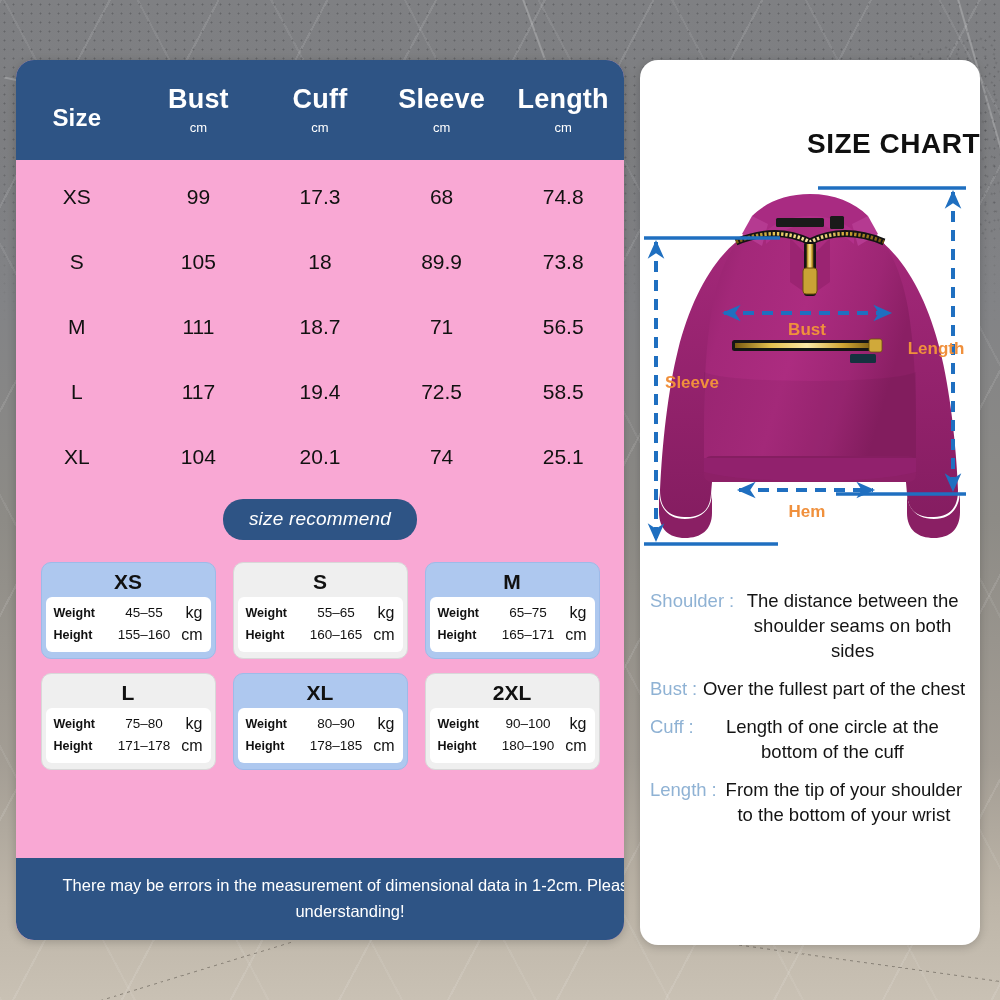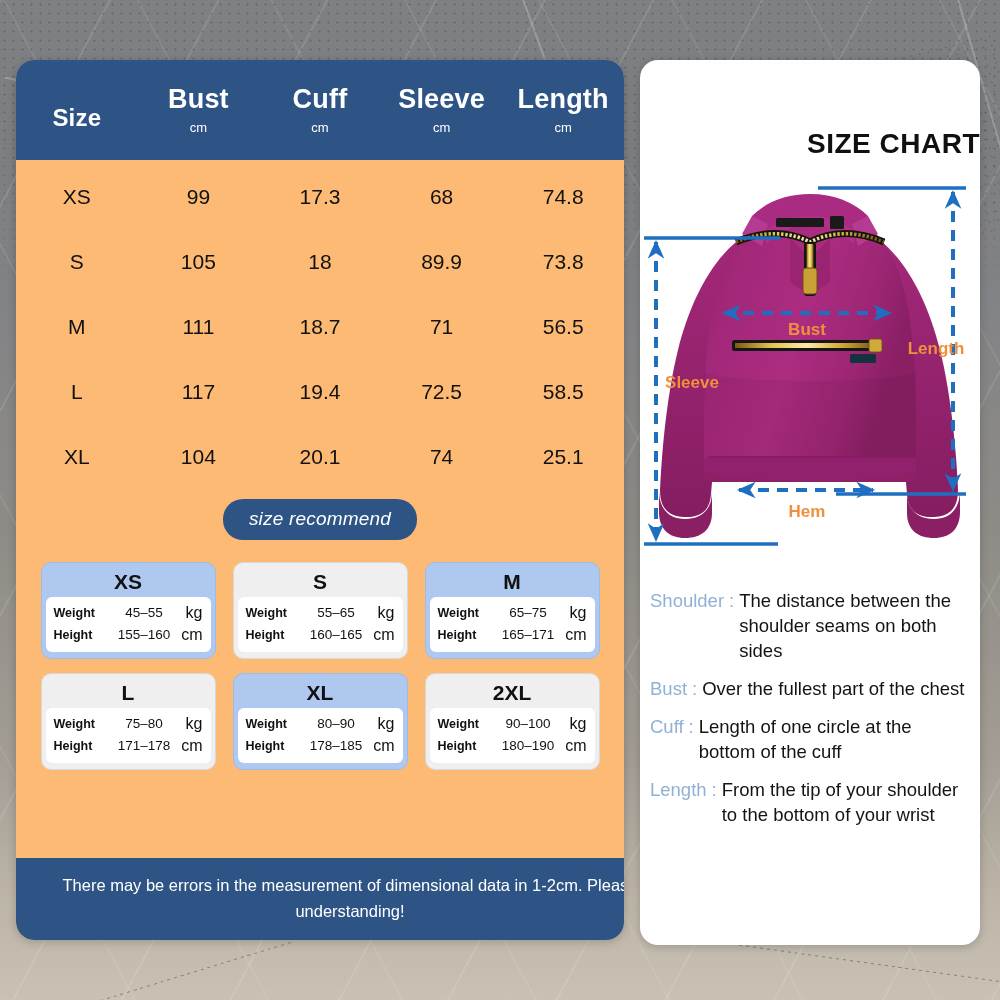--- a/index.html
+++ b/index.html
@@ -57,21 +57,21 @@
     background: repeating-linear-gradient(90deg, rgba(60,55,48,.45) 0 3px, transparent 3px 7px);
   }
 
   
   #page { position: absolute; inset: 0; }
 
   
   .left-panel {
     position: absolute;
     left: 16px; top: 60px; width: 608px; height: 880px;
-    background: #fdba74;
+    background: #f9a8d4;
     border-radius: 18px;
     overflow: hidden;
     box-shadow: 0 2px 10px rgba(0,0,0,.20);
   }
 
   .thead {
     height: 100px;
     background: #2e5485;
     display: flex;
     align-items: stretch;
@@ -207,20 +207,21 @@
   }
   .garment-wrap svg { display: block; }
 
   
   .defs { padding: 26px 14px 0 10px; }
   .def {
     display: flex;
     align-items: flex-start;
     margin-bottom: 13px;
     line-height: 25px;
+    text-align: center;
   }
   .def .term {
     color: #8fb2d4;
     font-size: 18.5px;
     white-space: nowrap;
     flex: 0 0 auto;
   }
   .def .sep { color: #8fb2d4; font-size: 18.5px; padding: 0 5px; flex: 0 0 auto; }
   .def .desc {
     color: #141414;

